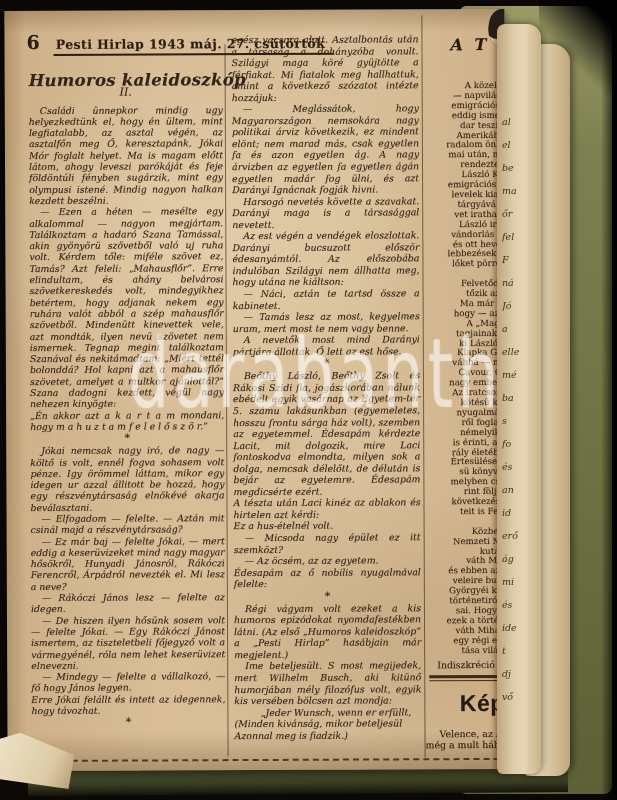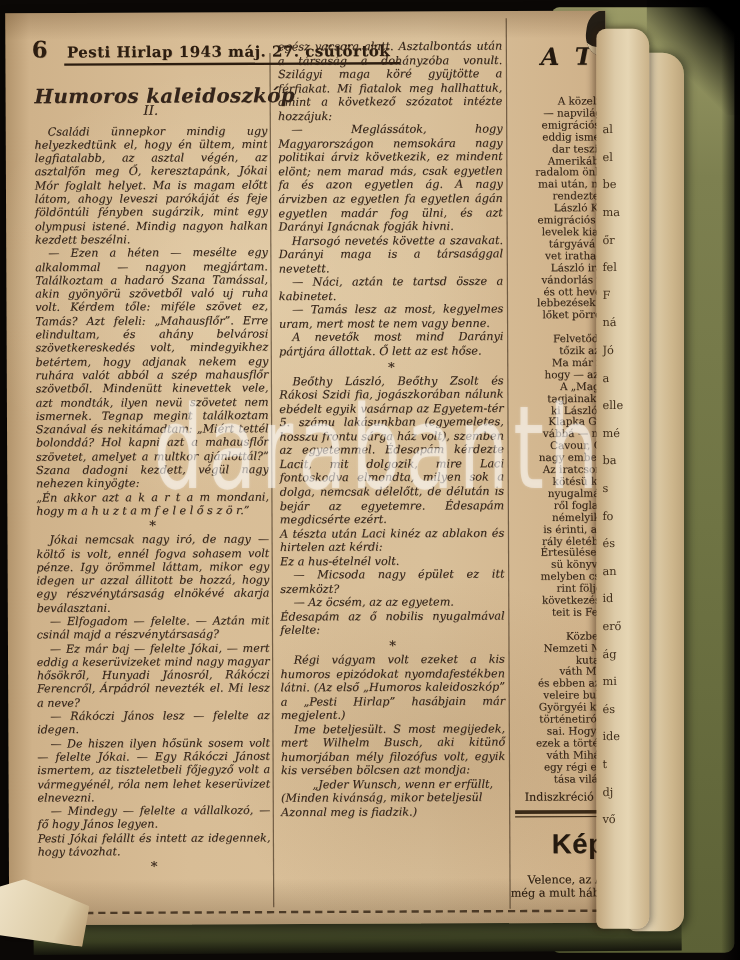--- a/index.html
+++ b/index.html
@@ -18,22 +18,22 @@
   .bottom-edge{position:absolute;left:28px;top:766px;width:540px;height:28px;z-index:1;
     background:linear-gradient(180deg,#4e5230 0%,#3a3f22 60%,#15150c 100%);
     transform:rotate(-0.4deg);}
   .page-stack-edge{position:absolute;left:522px;top:44px;width:48px;height:732px;z-index:2;
     background:linear-gradient(90deg,#d9c7a4 0%,#e2d2b0 40%,#cdb68c 80%,#bda57c 100%);
     border-radius:10px 18px 14px 8px;box-shadow:3px 0 7px rgba(0,0,0,0.45);}
   .edge-strip{position:absolute;left:497px;top:24px;width:44px;height:750px;z-index:5;
     background:linear-gradient(90deg,#c0a57c 0%,#ddcba8 35%,#e6d6b4 60%,#cab289 100%);
     border-radius:8px 14px 10px 6px;
     box-shadow:-3px 0 5px rgba(60,35,15,0.35),2px 0 6px rgba(0,0,0,0.35);}
-  .edge-frags{position:absolute;left:5px;top:73px;width:36px;font-size:9.5px;line-height:23px;
-    color:#42301d;overflow:hidden;height:660px;}
+  .edge-frags{position:absolute;left:5px;top:86px;width:36px;font-size:9.5px;line-height:23px;
+    color:#42301d;font-style:italic;overflow:hidden;height:660px;}
   .frag{min-height:23px;white-space:nowrap;}
   .torn-paper{position:absolute;left:-6px;top:734px;width:80px;height:52px;z-index:6;
     background:linear-gradient(110deg,#efe3c8 0%,#dccba6 70%,#b89c72 100%);
     transform:rotate(5deg);border-radius:2px 14px 4px 2px;
     clip-path:polygon(0 18%,30% 0,100% 34%,96% 100%,0 92%);}
 
   
   .main-page{position:absolute;left:6px;top:10px;width:500px;height:760px;z-index:3;
     transform:rotate(-0.25deg);overflow:hidden;color:#33241a;
     background:
@@ -60,21 +60,21 @@
   .part{text-align:center;font-style:italic;font-size:11px;margin:1px 0 6px;}
   .col2{position:absolute;left:227px;top:24px;width:187px;font-size:9.4px;line-height:11.55px;}
   .para{margin:0;text-indent:11px;}
   .t-star{text-align:center;text-indent:0;font-size:11px;line-height:13px;letter-spacing:0;}
   .t-noindent{text-indent:0;}
   .t-verse{text-indent:0;text-align:center;padding-left:16px;}
 
   .col3{position:absolute;left:422px;top:72px;width:110px;font-size:8.7px;line-height:9.9px;
     font-style:normal;color:#352619;}
   .c3line{white-space:nowrap;min-height:9.9px;text-align:right;}
-  .col3-head{position:absolute;left:446px;top:26px;font-size:20px;font-weight:bold;
+  .col3-head{position:absolute;left:446px;top:26px;font-size:16px;font-weight:bold;
     font-style:italic;letter-spacing:3px;color:#241a10;}
   .logo-glyph{position:absolute;left:484px;top:0;width:30px;height:38px;background:#241e16;
     border-radius:45% 55% 50% 50%;transform:rotate(8deg);
     box-shadow:inset -5px -7px 0 #d8c49e;}
 
   .br-block{position:absolute;left:422px;top:650px;width:86px;color:#2e2013;font-style:normal;}
   .br-note{font-size:9.3px;text-indent:8px;white-space:nowrap;}
   .br-rule{margin:5px 0 9px;height:2px;border-top:3px solid #3a2a18;border-bottom:1px solid #3a2a18;}
   .br-head{font-family:"Liberation Sans",sans-serif;font-weight:bold;font-size:23px;
     letter-spacing:0.5px;text-align:right;margin-right:-16px;color:#241a10;}
@@ -118,30 +118,31 @@
       <p class="para t-normal">Családi ünnepkor mindig ugy helyezkedtünk el, hogy én ültem, mint legfiatalabb, az asztal végén, az asztalfőn meg Ő, keresztapánk, Jókai Mór foglalt helyet. Ma is magam előtt látom, ahogy leveszi parókáját és feje földöntúli fényben sugárzik, mint egy olympusi istené. Mindig nagyon halkan kezdett beszélni.</p>
           <p class="para t-normal">— Ezen a héten — mesélte egy alkalommal — nagyon megjártam. Találkoztam a hadaró Szana Tamással, akin gyönyörü szövetből való uj ruha volt. Kérdem tőle: miféle szövet ez, Tamás? Azt feleli: „Mahausflőr”. Erre elindultam, és ahány belvárosi szövetkereskedés volt, mindegyikhez betértem, hogy adjanak nekem egy ruhára valót abból a szép mahausflőr szövetből. Mindenütt kinevettek vele, azt mondták, ilyen nevü szövetet nem ismernek. Tegnap megint találkoztam Szanával és nekitámadtam: „Miért tettél bolonddá? Hol kapni azt a mahausflőr szövetet, amelyet a multkor ajánlottál?” Szana dadogni kezdett, végül nagy nehezen kinyögte:</p>
           <p class="para t-noindent">„Én akkor azt a k a r t a m mondani, hogy m a  h u z t a m  f e l  e l ő s z ö r.”</p>
           <p class="para t-star">*</p>
           <p class="para t-normal">Jókai nemcsak nagy iró, de nagy — költő is volt, ennél fogva sohasem volt pénze. Igy örömmel láttam, mikor egy idegen ur azzal állitott be hozzá, hogy egy részvénytársaság elnökévé akarja beválasztani.</p>
           <p class="para t-normal">— Elfogadom — felelte. — Aztán mit csinál majd a részvénytársaság?</p>
           <p class="para t-normal">— Ez már baj — felelte Jókai, — mert eddig a keserüvizeket mind nagy magyar hősökről, Hunyadi Jánosról, Rákóczi Ferencről, Árpádról nevezték el. Mi lesz a neve?</p>
           <p class="para t-normal">— Rákóczi János lesz — felelte az idegen.</p>
           <p class="para t-normal">— De hiszen ilyen hősünk sosem volt — felelte Jókai. — Egy Rákóczi Jánost ismertem, az tiszteletbeli főjegyző volt a vármegyénél, róla nem lehet keserüvizet elnevezni.</p>
           <p class="para t-normal">— Mindegy — felelte a vállalkozó, — fő hogy János legyen.</p>
-          <p class="para t-noindent">Pesti Jókai felállt és intett az idegennek, hogy távozhat.</p>
+          <p class="para t-noindent">Erre Jókai felállt és intett az idegennek, hogy távozhat.</p>
           <p class="para t-star">*</p>
         </div>
     </div>
 
     <div class="col col2">
 
     <p class="para t-noindent">egész vacsora alatt. Asztalbontás után a társaság a dohányzóba vonult. Szilágyi maga köré gyüjtötte a férfiakat. Mi fiatalok meg hallhattuk, amint a következő szózatot intézte hozzájuk:</p>
         <p class="para t-normal">— Meglássátok, hogy Magyarországon nemsokára nagy politikai árviz következik, ez mindent elönt; nem marad más, csak egyetlen fa és azon egyetlen ág. A nagy árvizben az egyetlen fa egyetlen ágán egyetlen madár fog ülni, és azt Darányi Ignácnak fogják hivni.</p>
         <p class="para t-normal">Harsogó nevetés követte a szavakat. Darányi maga is a társasággal nevetett.</p>
+        <p class="para t-normal">Az est végén a vendégek eloszlottak. Darányi bucsuzott először édesanyámtól. Az előszobába indulóban Szilágyi nem állhatta meg, hogy utána ne kiáltson:</p>
         <p class="para t-normal">— Náci, aztán te tartsd össze a kabinetet.</p>
         <p class="para t-normal">— Tamás lesz az most, kegyelmes uram, mert most te nem vagy benne.</p>
         <p class="para t-normal">A nevetők most mind Darányi pártjára állottak. Ő lett az est hőse.</p>
         <p class="para t-star">*</p>
         <p class="para t-normal">Beőthy László, Beőthy Zsolt és Rákosi Szidi fia, jogászkorában nálunk ebédelt egyik vasárnap az Egyetem-tér 5. számu lakásunkban (egyemeletes, hosszu frontu sárga ház volt), szemben az egyetemmel. Édesapám kérdezte Lacit, mit dolgozik, mire Laci fontoskodva elmondta, milyen sok a dolga, nemcsak délelőtt, de délután is bejár az egyetemre. Édesapám megdicsérte ezért.</p>
         <p class="para t-noindent">A tészta után Laci kinéz az ablakon és hirtelen azt kérdi:</p>
         <p class="para t-noindent">Ez a hus-ételnél volt.</p>
         <p class="para t-normal">— Micsoda nagy épület ez itt szemközt?</p>
         <p class="para t-normal">— Az öcsém, az az egyetem.</p>
         <p class="para t-noindent">Édesapám az ő nobilis nyugalmával felelte:</p>

